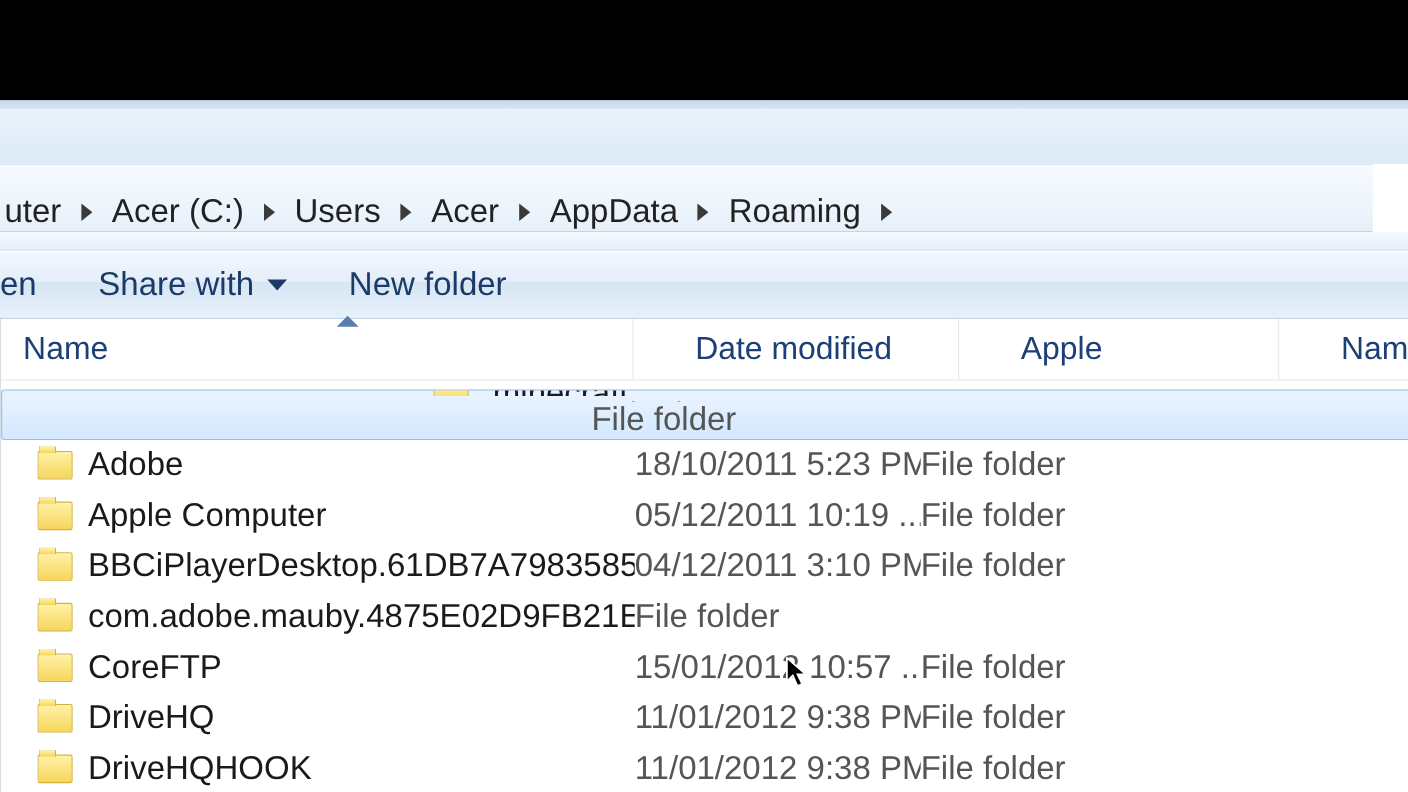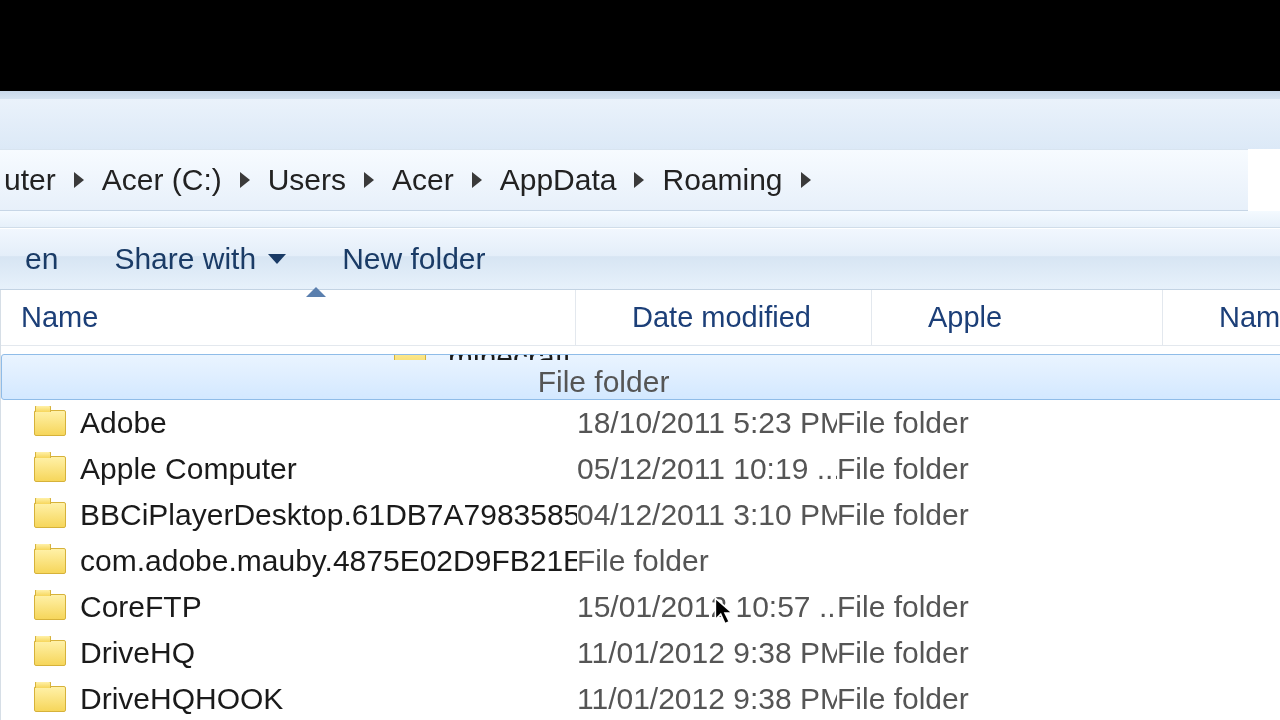--- a/index.html
+++ b/index.html
@@ -29,21 +29,21 @@
     background: linear-gradient(#eaf2fb, #dce9f7);
   }
   
   .addressbar-row {
     width: 1248px;
     height: 60px;
     background: linear-gradient(#f7fbff, #e7f0fa);
     border-top: 1px solid #d8e4f0;
     border-bottom: 1px solid #c7d6e6;
     display: flex;
-    align-items: center;
+    align-items: flex-end;
   }
   .breadcrumb {
     display: flex;
     align-items: center;
     font-size: 30px;
     color: #222;
     padding-left: 0;
     white-space: nowrap;
   }
   .crumb {
@@ -223,21 +223,21 @@
     <span class="crumb">AppData</span>
     <span class="crumb-sep"></span>
     <span class="crumb">Roaming</span>
     <span class="crumb-sep"></span>
   </div>
 </div>
 
 <div class="under-address"></div>
 
 <div class="toolbar">
-  <div class="tb-item" style="padding-left:0;margin-left:25px;">
+  <div class="tb-item" style="padding-left:0;">
     <span>en</span>
   </div>
   <div class="tb-item">
     <span>Share with</span>
     <span class="chev-down"></span>
   </div>
   <div class="tb-item">
     <span>New folder</span>
   </div>
 </div>

